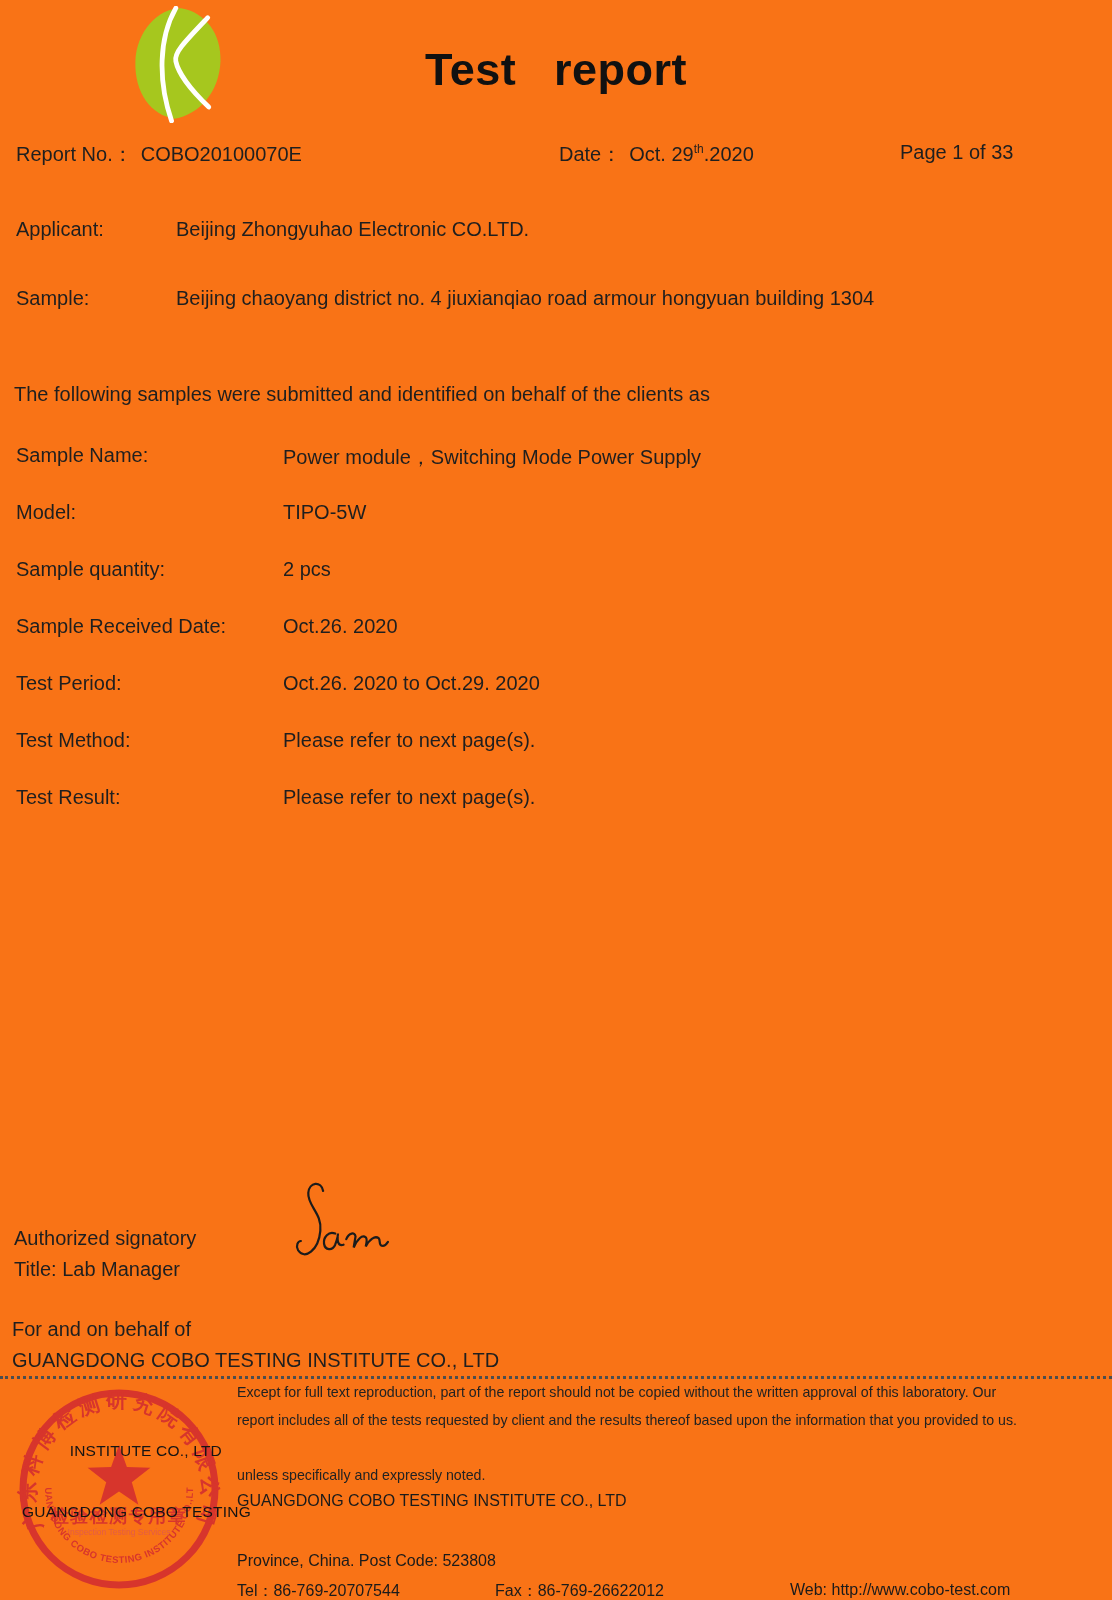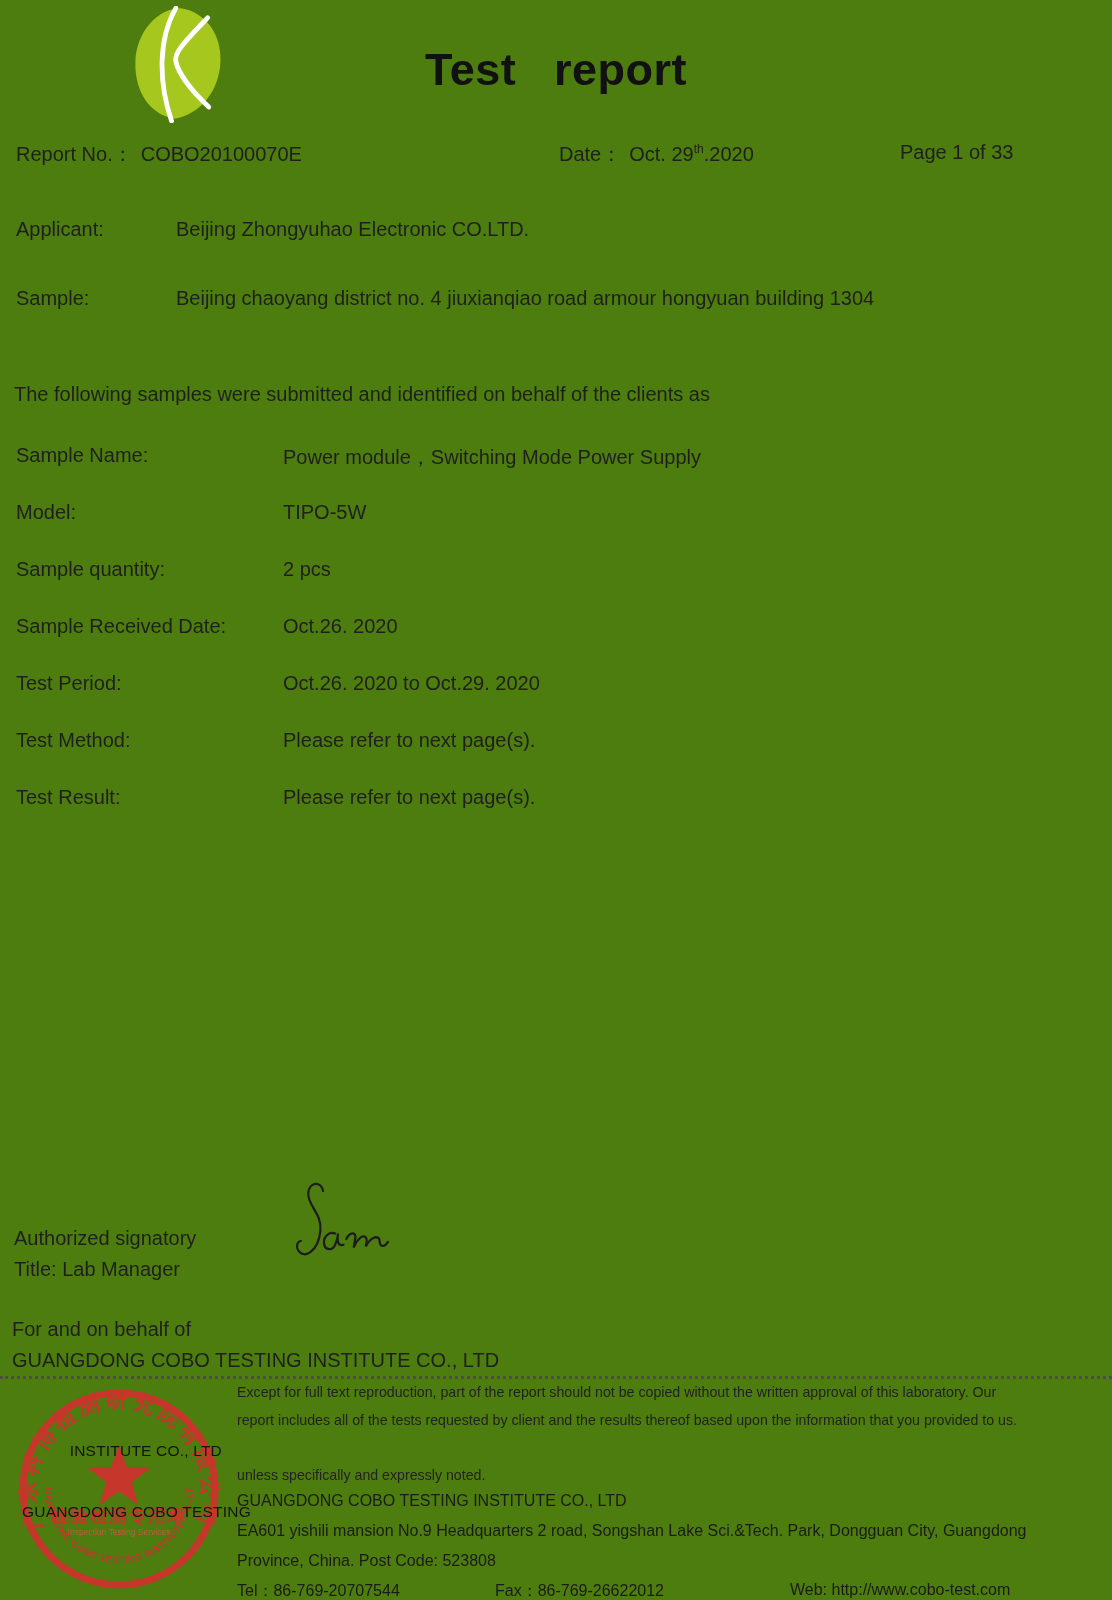--- a/index.html
+++ b/index.html
@@ -1,18 +1,18 @@
 <!DOCTYPE html>
 <html><head>
 <meta charset="utf-8">
 <style>
   html,body { margin:0; padding:0; background:#ffffff; }
   .page {
     position:relative; width:1112px; height:1600px; margin:0 auto;
-    background:#4d7c0f; overflow:hidden;
+    background:#f97316; overflow:hidden;
     font-family:"Liberation Sans", sans-serif; color:#1f1f1f;
   }
   .abs { position:absolute; white-space:nowrap; }
   .doc-title {
     position:absolute; top:44px; left:0; width:100%; text-align:center;
     font-size:45px; font-weight:bold; letter-spacing:0.5px; word-spacing:0.55em;
     color:#111;
   }
   .meta { font-size:20px; }
   .meta .val { margin-left:8px; }
@@ -137,21 +137,20 @@
   </div>
 
   <div class="stamp-overlay" style="top:1503px;">GUANGDONG COBO TESTING</div>
   <div class="stamp-overlay" style="top:1442px;text-align:right;">INSTITUTE CO., LTD</div>
 
   <div class="abs disc" style="left:237px; top:1412px;">report includes all of the tests requested by client and the results thereof based upon the information that you provided to us.</div>
   <div class="abs disc" style="left:237px; top:1384px;">Except for full text reproduction, part of the report should not be copied without the written approval of this laboratory. Our</div>
   <div class="abs disc" style="left:237px; top:1467px;">unless specifically and expressly noted.</div>
 
   <div class="abs foot" style="left:237px; top:1492px;">GUANGDONG COBO TESTING INSTITUTE CO., LTD</div>
-  <div class="abs foot" style="left:237px; top:1522px;">EA601 yishili mansion No.9 Headquarters 2 road, Songshan Lake Sci.&amp;Tech. Park, Dongguan City, Guangdong</div>
   <div class="abs foot" style="left:237px; top:1552px;">Province, China. Post Code: 523808</div>
 
   <div class="abs foot" style="left:237px; top:1581px; width:860px;">
     <span style="position:absolute; left:0;"><span>Tel：</span><span>86-769-20707544</span></span>
     <span style="position:absolute; left:258px;"><span>Fax：</span><span>86-769-26622012</span></span>
     <span style="position:absolute; left:553px;"><span>Web:</span> <span>http://www.cobo-test.com</span></span>
   </div>
 
 </div>
 

